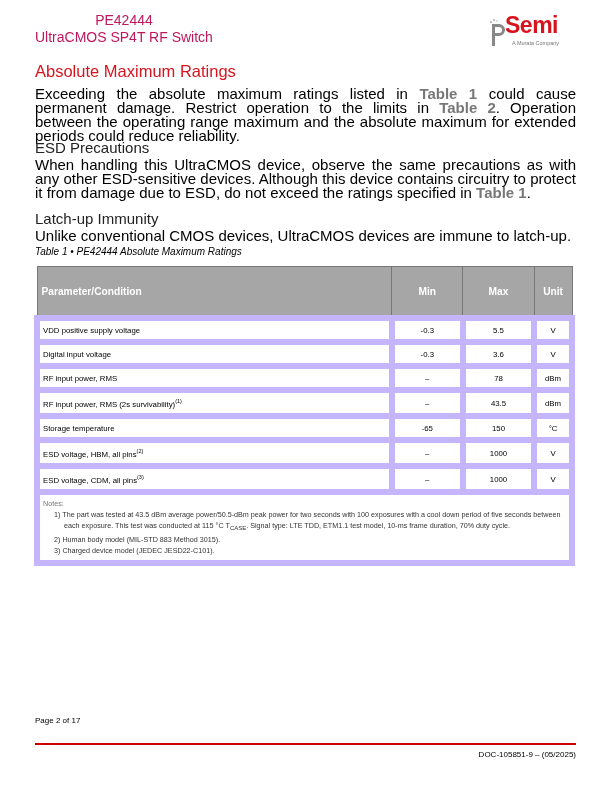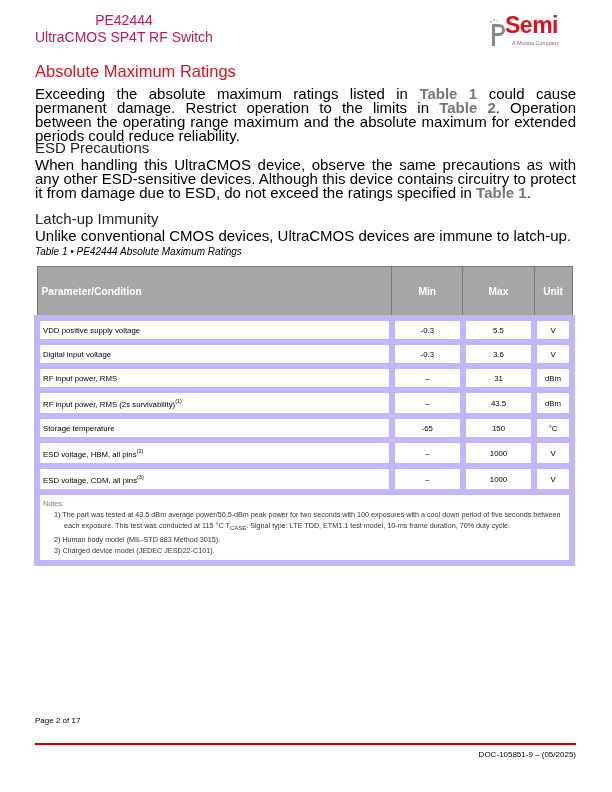--- a/index.html
+++ b/index.html
@@ -87,21 +87,21 @@
     </tr>
     <tr>
       <td><span>Digital input voltage</span></td>
       <td class="c">-0.3</td>
       <td class="c">3.6</td>
       <td class="c">V</td>
     </tr>
     <tr>
       <td><span>RF input power, RMS</span></td>
       <td class="c">–</td>
-      <td class="c">31</td>
+      <td class="c">78</td>
       <td class="c">dBm</td>
     </tr>
     <tr class="tall">
       <td><span>RF input power, RMS (2s survivability)</span><sup>(1)</sup></td>
       <td class="c">–</td>
       <td class="c">43.5</td>
       <td class="c">dBm</td>
     </tr>
     <tr>
       <td><span>Storage temperature</span></td>

